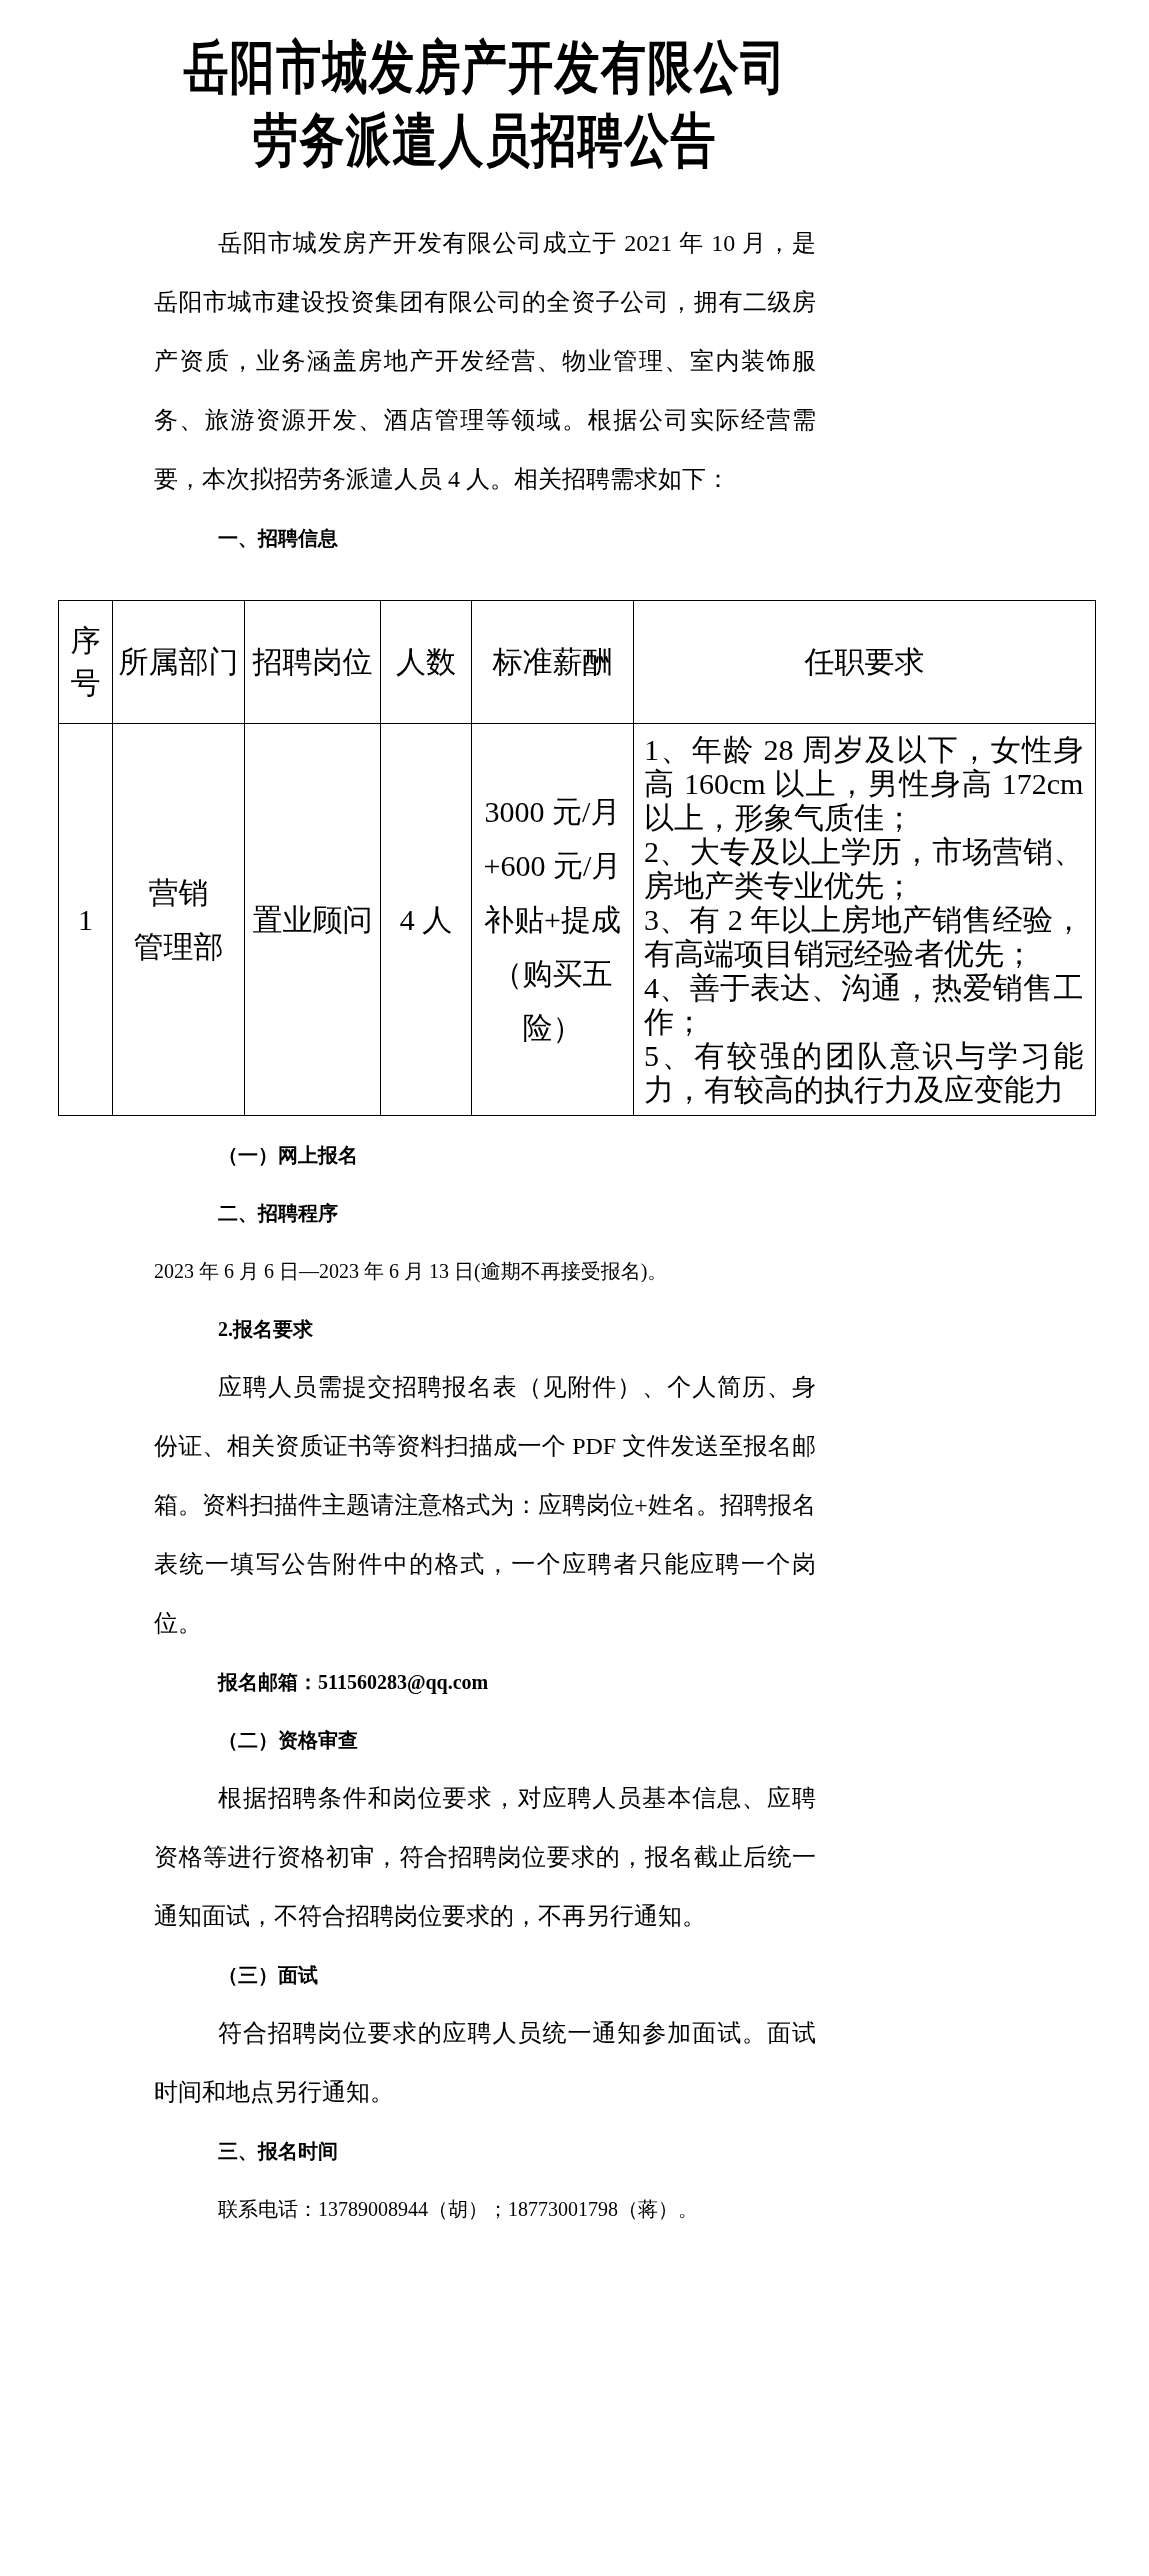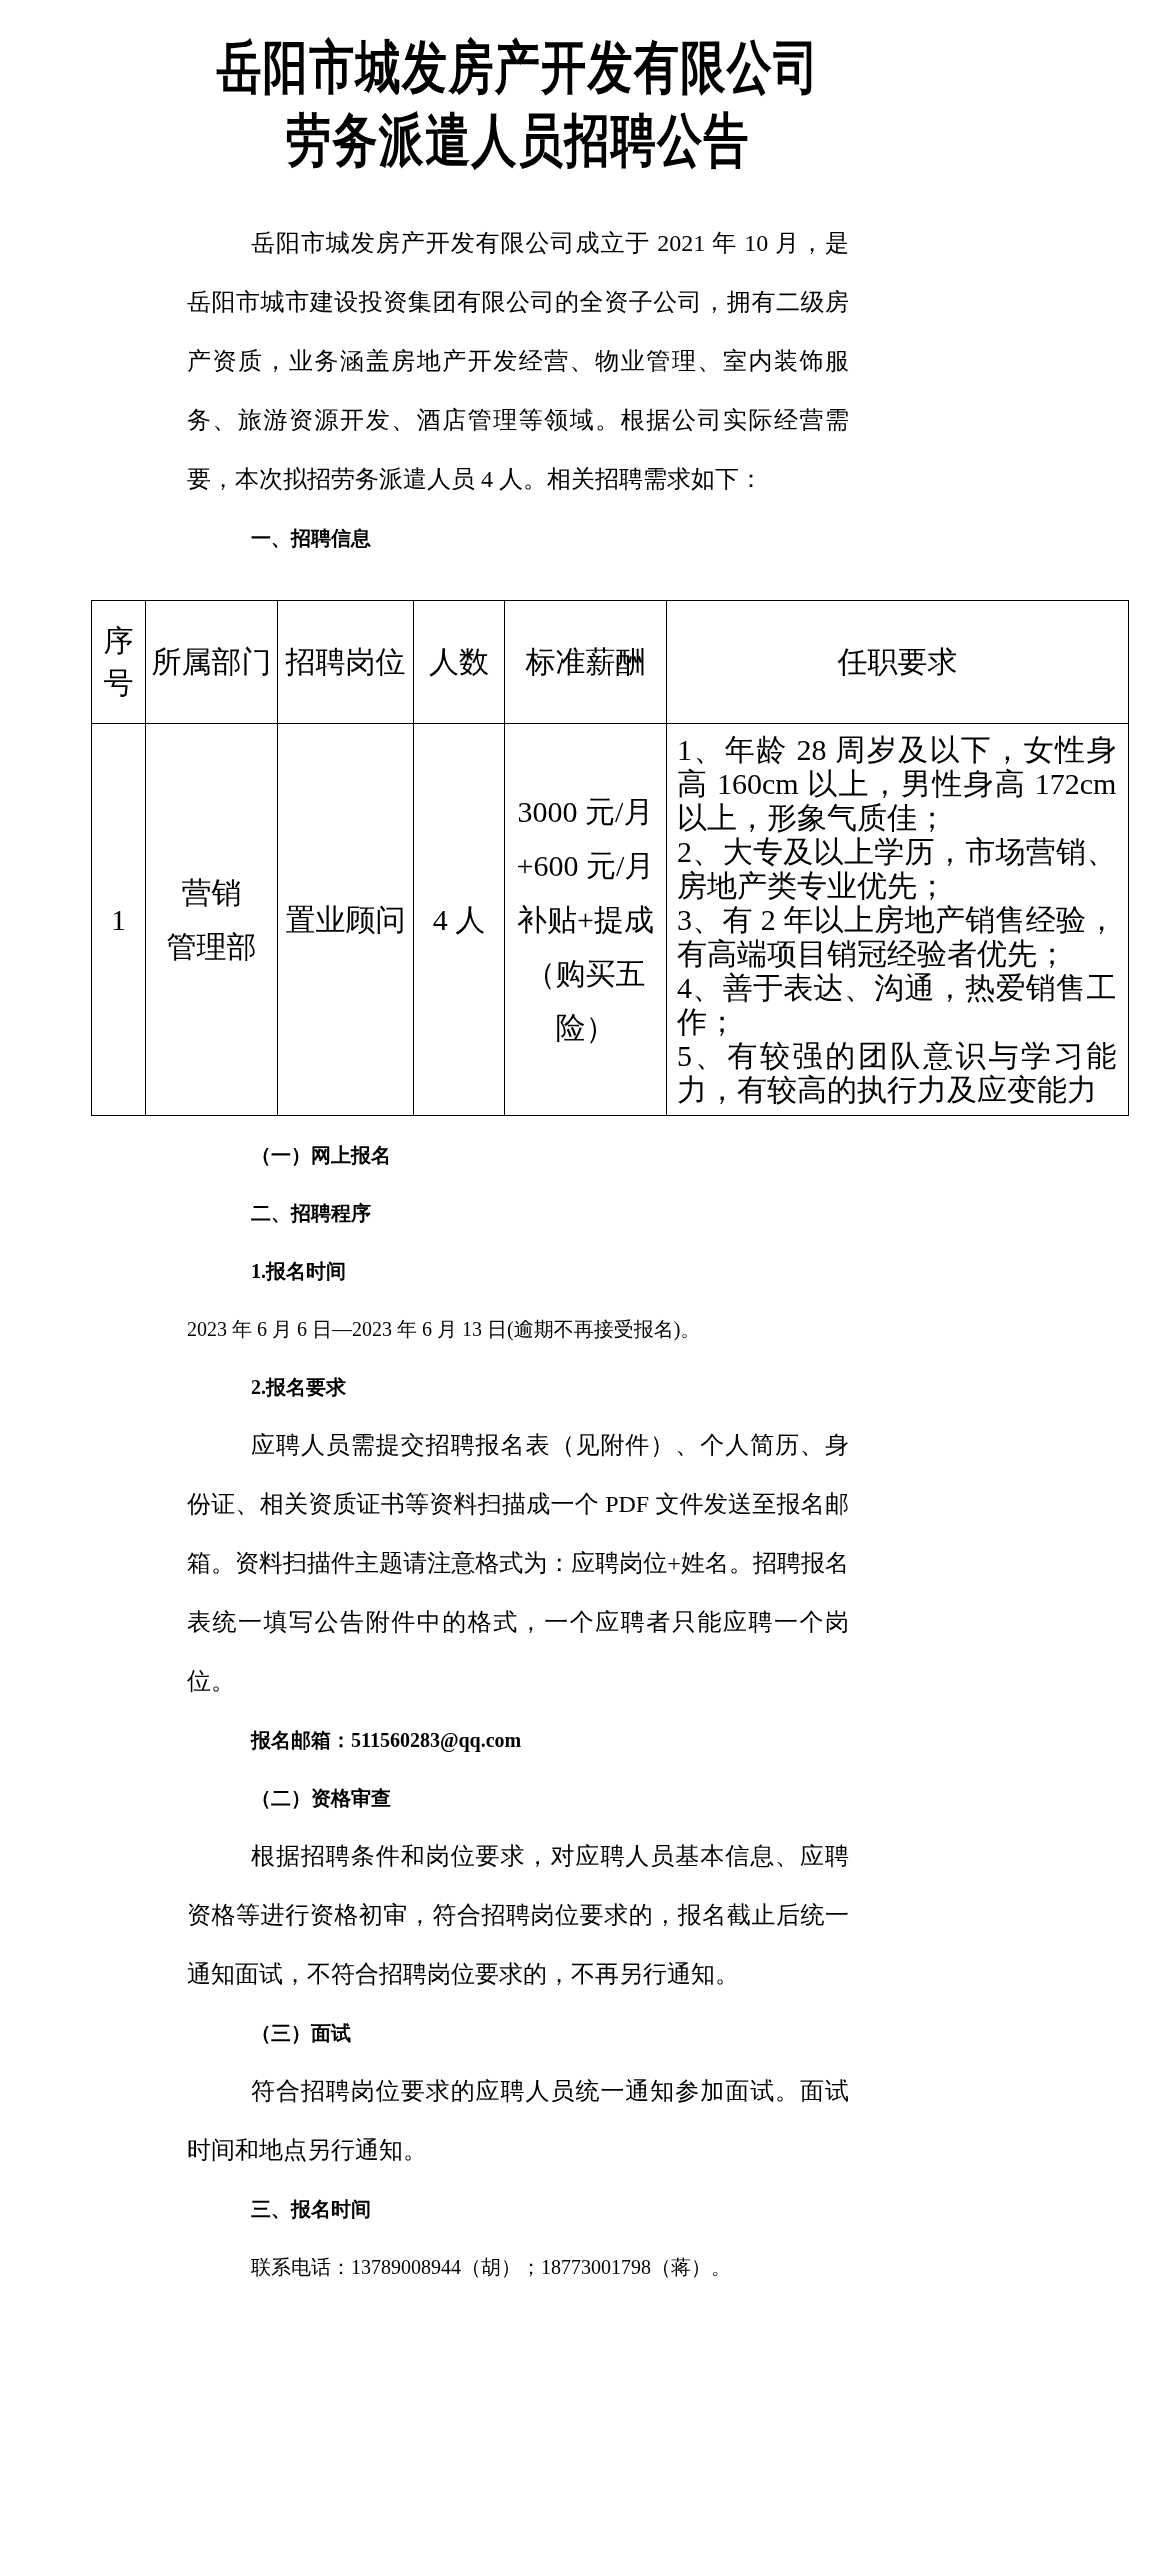--- a/index.html
+++ b/index.html
@@ -1,21 +1,21 @@
 <!DOCTYPE html>
 <html style="font-size:11.6px"><head>
 <meta charset="utf-8">
 <style>
   html,body{margin:0;padding:0;}
   body{
     width:1150px;height:2576px;overflow:hidden;
     background:#ffffff;color:#000000;
     font-family:"Liberation Serif","DejaVu Serif",serif;
   }
-  .page{position:relative;width:959px;height:2576px;background:#fff;margin-left:33px;}
+  .page{position:relative;width:959px;height:2576px;background:#fff;}
   .text-col{margin-left:154px;margin-right:143px;}
   
   .title-block{padding-top:32px;text-align:center;font-weight:bold;font-size:45px;}
   .title-line{line-height:73px;transform:scale(1,1.28);transform-origin:50% 50%;letter-spacing:1.4px;white-space:nowrap;}
   
   .para{font-size:24px;line-height:59px;text-align:justify;text-indent:64px;margin:0;}
   .intro{margin-top:36px;}
   .line{font-size:20px;line-height:58px;white-space:nowrap;}
   .indent{padding-left:64px;}
   .bold{font-weight:bold;}
@@ -93,21 +93,20 @@
               <div class="req-item">5、有较强的团队意识与学习能力，有较高的执行力及应变能力</div>
             </td>
         </tr>
       </tbody>
     </table>
   </div>
 
   <div class="text-col body-lines">
     <div class="line bold indent">（一）网上报名</div>
     <div class="line bold sans-heading indent">二、招聘程序</div>
-    <div class="line bold indent">1.报名时间</div>
     <div class="line">2023 年 6 月 6 日—2023 年 6 月 13 日(逾期不再接受报名)。</div>
     <div class="line bold indent">2.报名要求</div>
     <p class="para">应聘人员需提交招聘报名表（见附件）、个人简历、身份证、相关资质证书等资料扫描成一个 PDF 文件发送至报名邮箱。资料扫描件主题请注意格式为：应聘岗位+姓名。招聘报名表统一填写公告附件中的格式，一个应聘者只能应聘一个岗位。</p>
     <div class="line bold indent">报名邮箱：511560283@qq.com</div>
     <div class="line bold indent">（二）资格审查</div>
     <p class="para">根据招聘条件和岗位要求，对应聘人员基本信息、应聘资格等进行资格初审，符合招聘岗位要求的，报名截止后统一通知面试，不符合招聘岗位要求的，不再另行通知。</p>
     <div class="line bold indent">（三）面试</div>
     <p class="para">符合招聘岗位要求的应聘人员统一通知参加面试。面试时间和地点另行通知。</p>
     <div class="line bold sans-heading indent">三、报名时间</div>
     <div class="line indent">联系电话：13789008944（胡）；18773001798（蒋）。</div>

